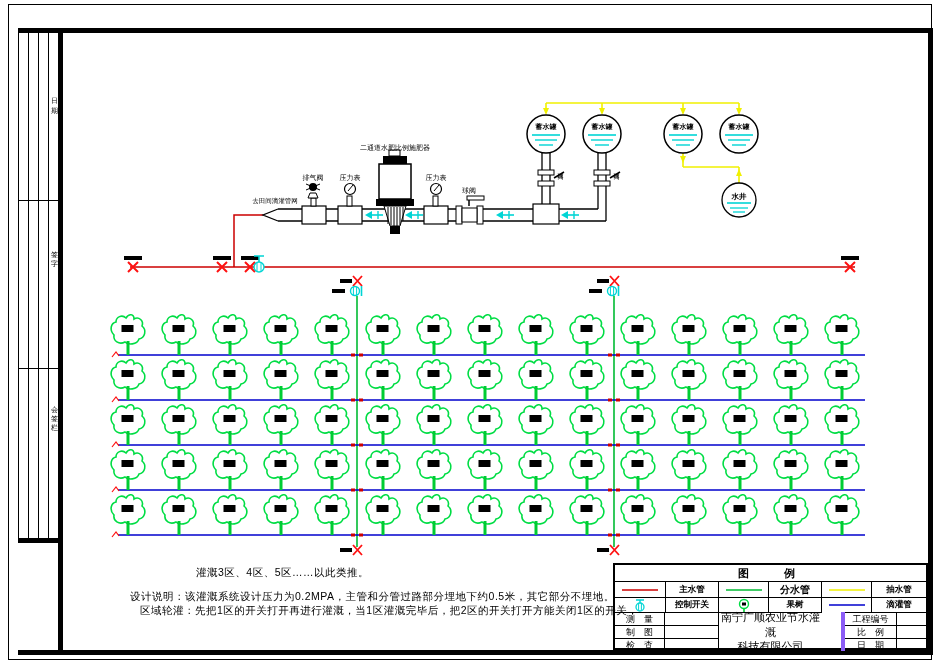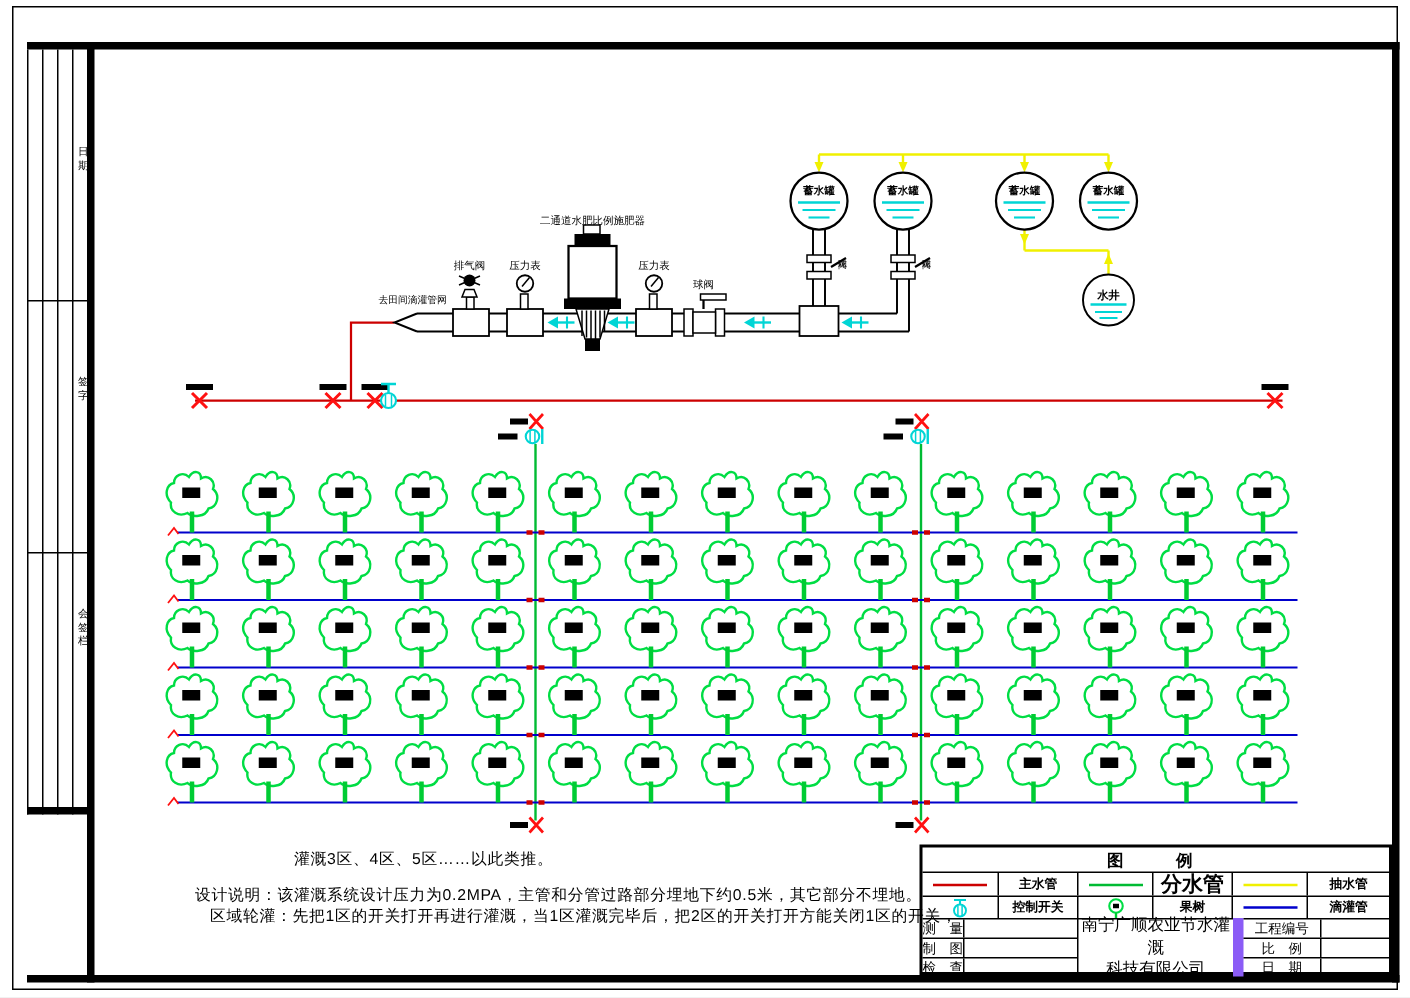--- a/index.html
+++ b/index.html
@@ -18,21 +18,21 @@
   #tblock{position:absolute;left:613px;top:563px;width:315px;height:87px;border:2px solid #000;
           box-sizing:border-box;font-size:9px;}
   .tb-row{display:flex;box-sizing:border-box;}
   .tb-cell{box-sizing:border-box;display:flex;align-items:center;justify-content:center;
            border-left:1px solid #000;overflow:hidden;}
   .tb-cell:first-child{border-left:none;}
   .tb-bt{border-top:1px solid #000;}
   #tb-header{height:16px;display:flex;align-items:center;justify-content:center;
              font-size:11px;font-weight:bold;letter-spacing:12px;padding-left:4px;box-sizing:border-box;}
   .sign-row{display:flex;height:13px;box-sizing:border-box;border-top:1px solid #000;}
-  .sign-label{width:28px;border-right:1px solid #000;display:flex;align-items:center;
+  .sign-label{width:50px;border-right:1px solid #000;display:flex;align-items:center;
               justify-content:center;box-sizing:border-box;}
   .sign-empty{flex:1;}
   #company{display:flex;flex-direction:column;align-items:center;justify-content:center;
            font-size:11px;line-height:1.35;text-align:center;}
 </style>
 </head>
 <body>
 
 <div id="stage">
 
@@ -382,21 +382,21 @@
         <svg width="40" height="8">
             <line x1="2" y1="4" x2="38" y2="4" stroke="#cc0000" stroke-width="1.6"></line>
           </svg>
       </div>
       <div class="tb-cell" style="width:53px;font-weight:bold;font-size:8.5px;">主水管</div>
       <div class="tb-cell" style="width:50px;">
         <svg width="40" height="8">
             <line x1="2" y1="4" x2="38" y2="4" stroke="#00bb33" stroke-width="1.6"></line>
           </svg>
       </div>
-      <div class="tb-cell" style="width:53px;font-weight:bold;font-size:14px;text-align:right;">分水管</div>
+      <div class="tb-cell" style="width:53px;font-weight:bold;font-size:10px;text-align:right;">分水管</div>
       <div class="tb-cell" style="width:50px;">
         <svg width="40" height="8">
             <line x1="2" y1="4" x2="38" y2="4" stroke="#f0f000" stroke-width="1.6"></line>
           </svg>
       </div>
       <div class="tb-cell" style="flex:1;font-weight:bold;font-size:8.5px;">抽水管</div>
     </div>
 
     <div class="tb-row tb-bt" style="height:15px;">
       <div class="tb-cell" style="width:50px;">
@@ -435,21 +435,21 @@
           </div>
         <div class="sign-row">
             <div class="sign-label">检　查</div>
             <div class="sign-empty"></div>
           </div>
       </div>
       <div id="company" style="width:104px;border-left:1px solid #000;border-top:1px solid #000;box-sizing:border-box;">
         <div>南宁广顺农业节水灌溉</div>
         <div>科技有限公司</div>
       </div>
-      <div style="flex:1;border-left:7px solid #8b5cf6;box-sizing:border-box;">
+      <div style="flex:1;border-left:4px solid #8b5cf6;box-sizing:border-box;margin-left:19px;">
         <div class="sign-row">
             <div class="sign-label" style="width:52px;">工程编号</div>
             <div class="sign-empty"></div>
           </div>
         <div class="sign-row">
             <div class="sign-label" style="width:52px;">比　例</div>
             <div class="sign-empty"></div>
           </div>
         <div class="sign-row">
             <div class="sign-label" style="width:52px;">日　期</div>

